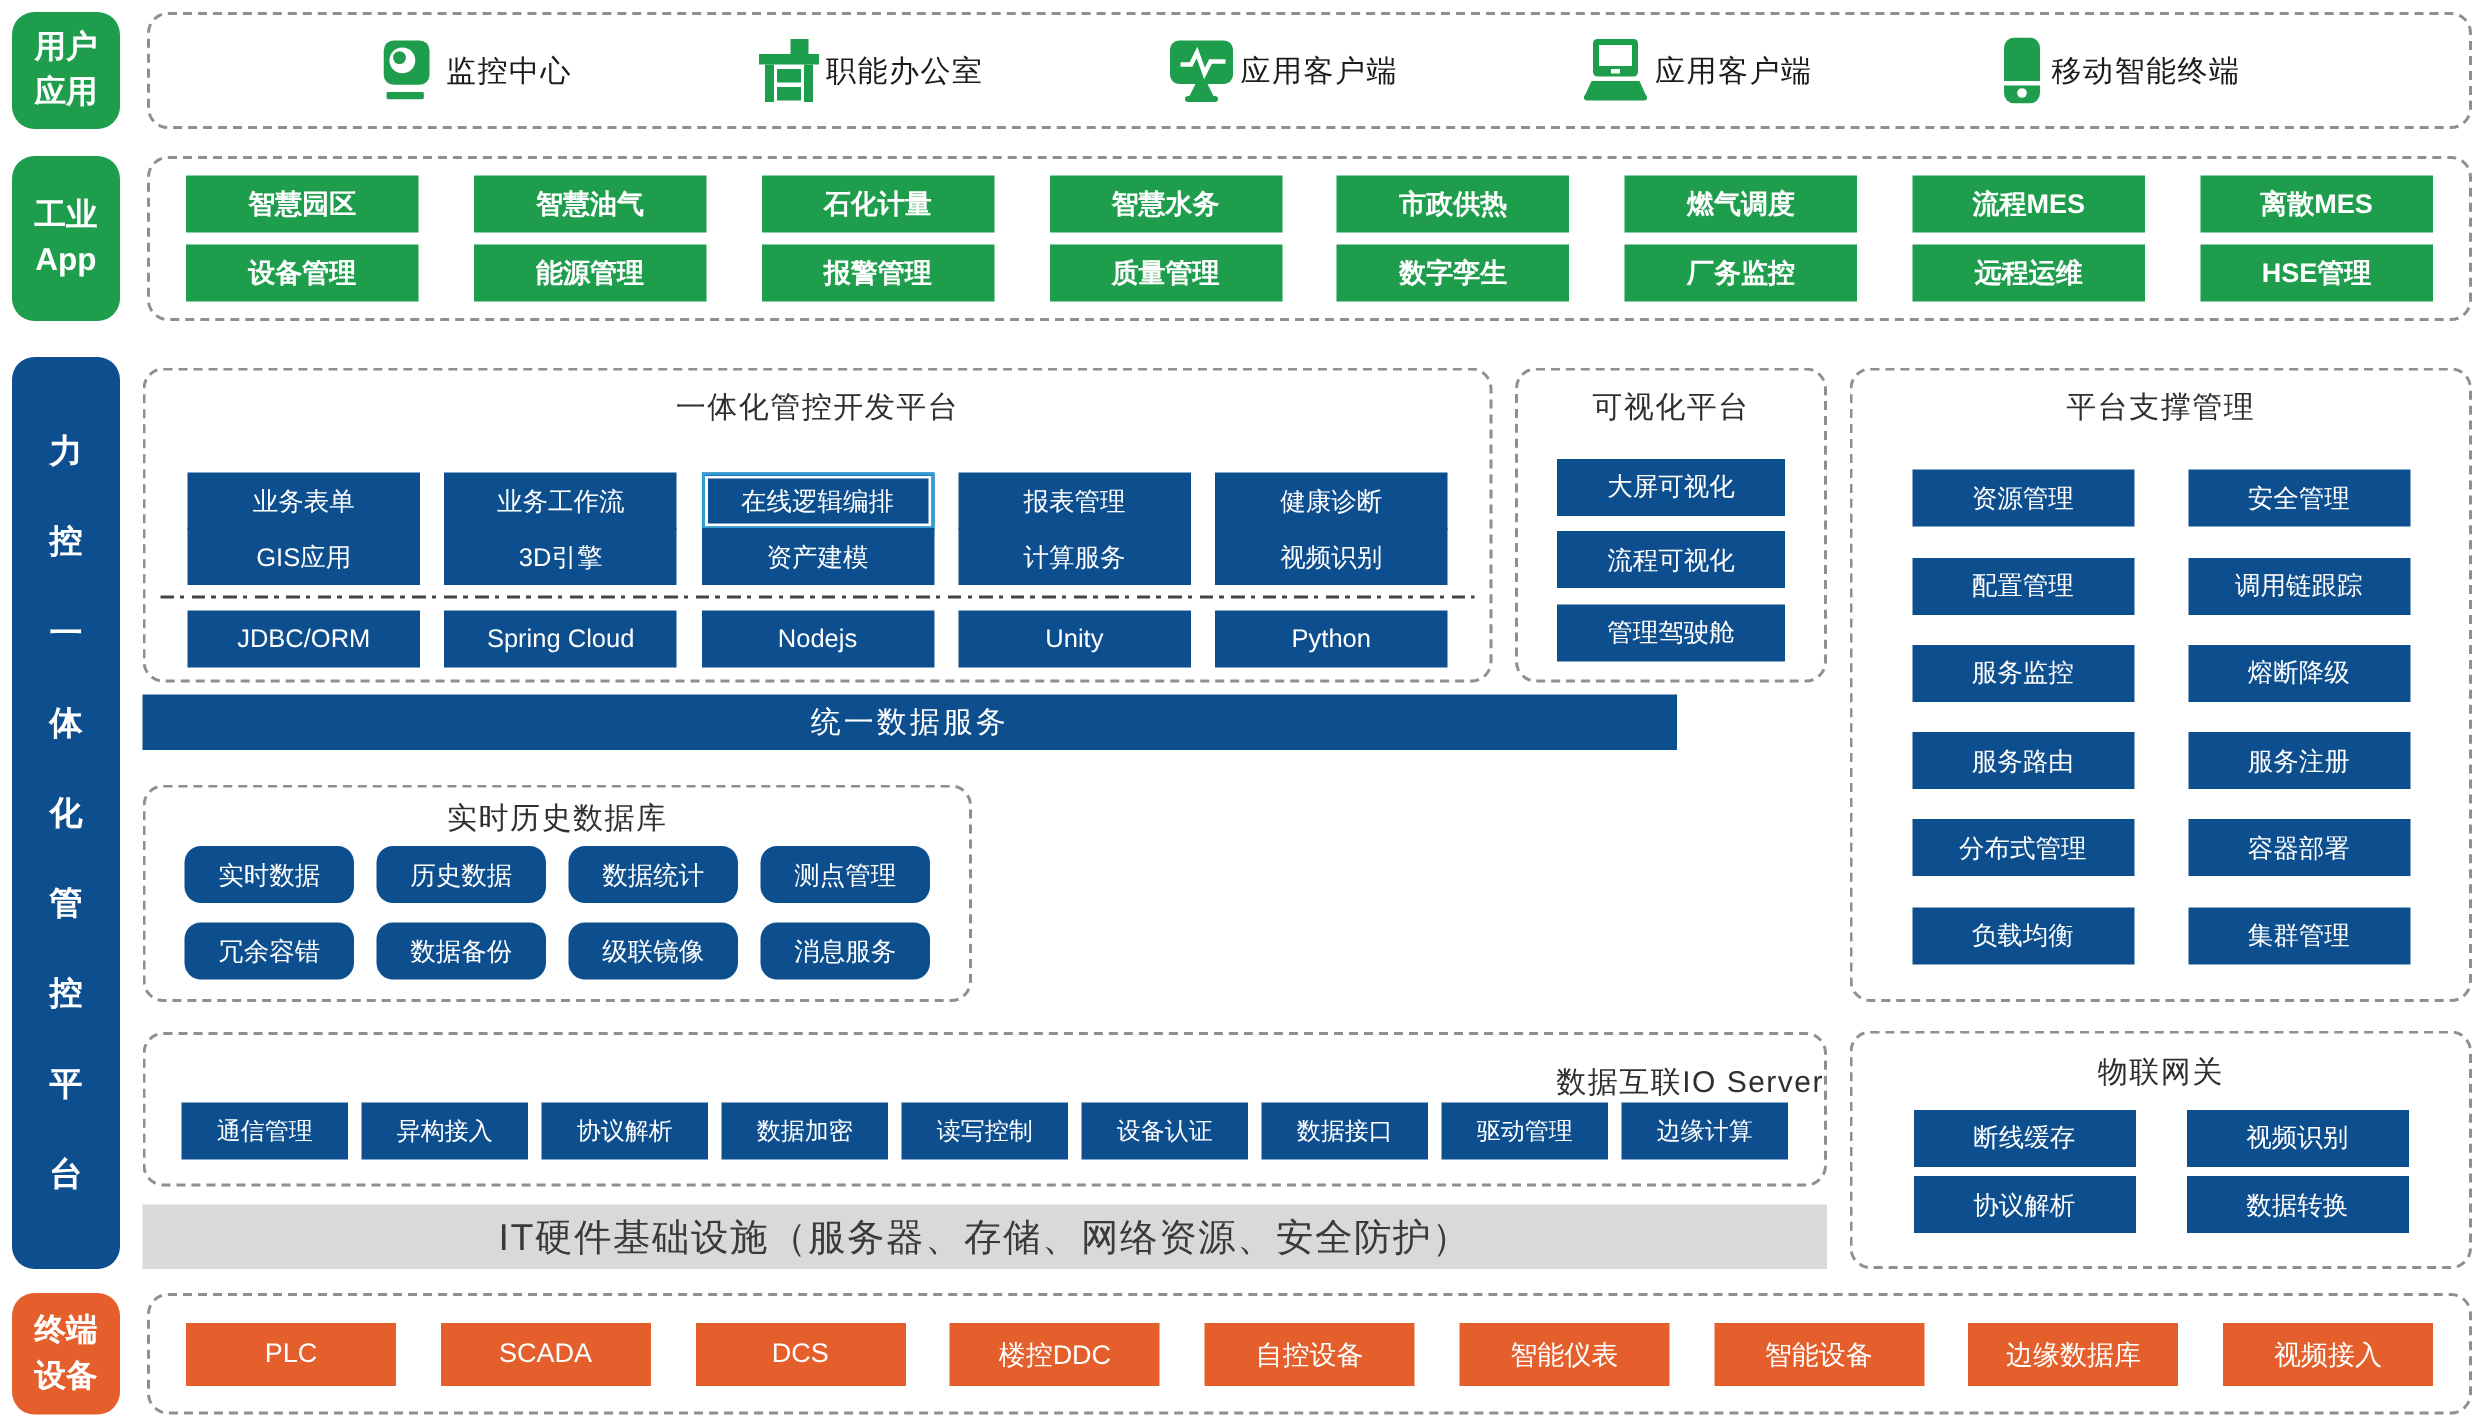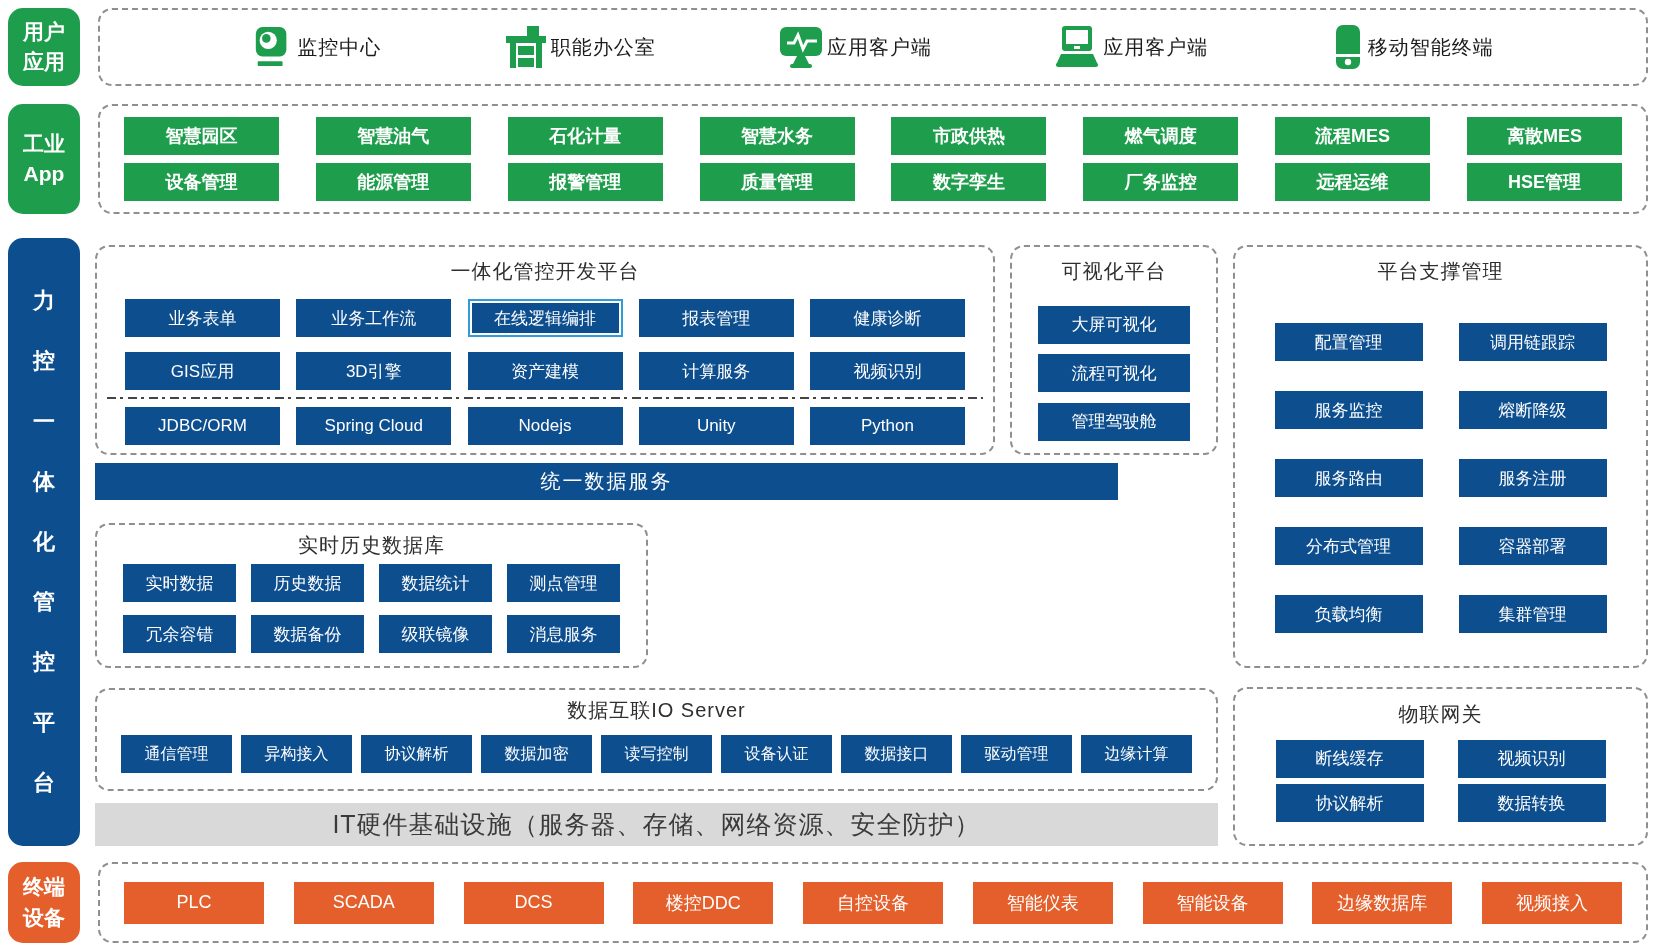--- a/index.html
+++ b/index.html
@@ -28,47 +28,47 @@
   #box-support{left:1233px;top:245px;width:415px;height:423px;}
   #box-rtdb{left:95px;top:523px;width:553px;height:145px;}
   #box-bizdb{left:672px;top:523px;width:546px;height:145px;}
   #box-io{left:95px;top:688px;width:1123px;height:103px;}
   #box-iot{left:1233px;top:687px;width:415px;height:159px;}
   #box-term{left:98px;top:862px;width:1550px;height:81px;display:flex;align-items:center;}
 
   .box-title{text-align:center;color:#2f2f2f;font-size:20px;font-weight:500;letter-spacing:1px;}
   #box-dev .box-title,#box-vis .box-title,#box-support .box-title{margin-top:11px;}
   #box-rtdb .box-title,#box-bizdb .box-title{margin-top:7px;}
-  #box-io .box-title{margin-top:7px;}
+  #box-io .box-title{margin-top:18px;text-align:right;}
   #box-iot .box-title{margin-top:12px;}
 
   
   .btn{box-sizing:border-box;color:#fff;display:flex;align-items:center;justify-content:center;white-space:nowrap;}
   .g-btn{background:#1e9e4c;width:155px;height:38px;font-size:18px;font-weight:bold;}
   .b-btn{background:#0d4e8f;width:155px;height:38px;font-size:17px;}
   .o-btn{background:#e45f2b;width:140px;height:42px;font-size:18px;}
   .row{display:flex;justify-content:space-between;align-items:center;}
   .app-row{padding:0 24px;}
   .dev-row{position:absolute;left:0;width:100%;padding:0 28px;box-sizing:border-box;}
-  #dev-row1{top:52px;}
+  #dev-row1{top:68px;}
   #dev-row2{top:105px;}
   #dev-row3{top:160px;}
   .dev-divider{position:absolute;left:10px;right:10px;top:150px;height:2px;
     background:repeating-linear-gradient(90deg,#444 0 9px,transparent 9px 13px,#444 13px 16px,transparent 16px 21px);}
   .highlighted{border:2px solid #2f9bd8;box-shadow:inset 0 0 0 2px #fff;}
 
   #vis-col{position:absolute;top:48px;left:0;width:100%;height:156px;display:flex;flex-direction:column;align-items:center;justify-content:space-evenly;}
   #vis-col .b-btn{width:152px;}
 
   #support-grid{position:absolute;top:46px;left:0;width:100%;height:370px;display:flex;flex-direction:column;justify-content:space-evenly;}
   .support-row{display:flex;justify-content:center;gap:36px;}
   .support-row .b-btn,#iot-grid .b-btn{width:148px;height:38px;}
 
   .db-row{position:absolute;left:0;width:100%;padding:0 26px;box-sizing:border-box;}
-  .db-row .b-btn{width:113px;}
+  .db-row .b-btn{width:113px;border-radius:11px;}
   #rtdb-row1,#bizdb-row1{top:39px;}
   #rtdb-row2,#bizdb-row2{top:90px;}
 
   #io-row{position:absolute;top:45px;left:0;width:100%;padding:0 24px;box-sizing:border-box;}
   #io-row .b-btn{width:111px;height:38px;font-size:16px;}
 
   #iot-grid{position:absolute;top:44px;left:0;width:100%;height:96px;display:flex;flex-direction:column;justify-content:space-evenly;}
   .iot-row{display:flex;justify-content:center;gap:34px;}
 
   #term-row{width:100%;padding:0 24px;box-sizing:border-box;}
@@ -214,20 +214,24 @@
     <div id="vis-col">
         <div class="btn b-btn">大屏可视化</div>
         <div class="btn b-btn">流程可视化</div>
         <div class="btn b-btn">管理驾驶舱</div>
       </div>
   </div>
 
   <div class="dash-box" id="box-support">
     <div class="box-title">平台支撑管理</div>
     <div id="support-grid">
+      <div class="support-row">
+          <div class="btn b-btn">资源管理</div>
+          <div class="btn b-btn">安全管理</div>
+        </div>
       <div class="support-row">
           <div class="btn b-btn">配置管理</div>
           <div class="btn b-btn">调用链跟踪</div>
         </div>
       <div class="support-row">
           <div class="btn b-btn">服务监控</div>
           <div class="btn b-btn">熔断降级</div>
         </div>
       <div class="support-row">
           <div class="btn b-btn">服务路由</div>

